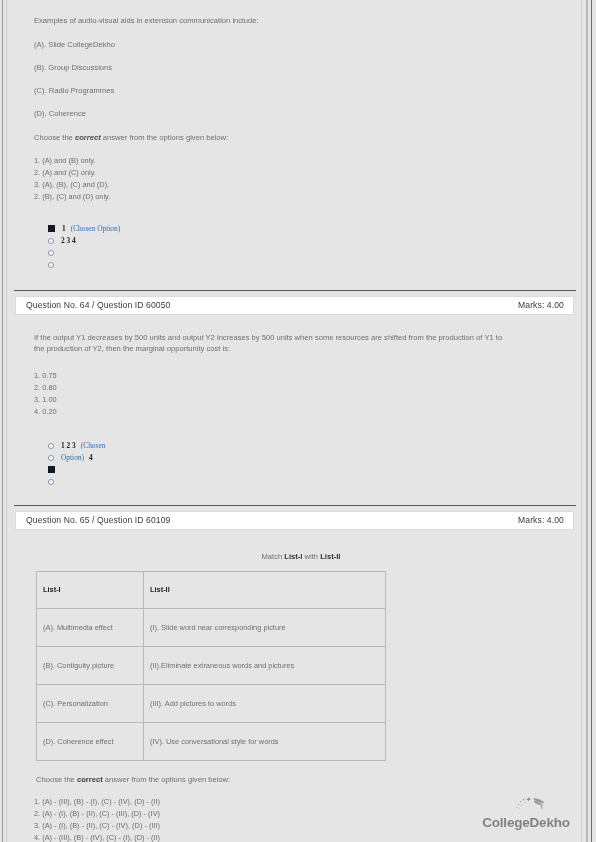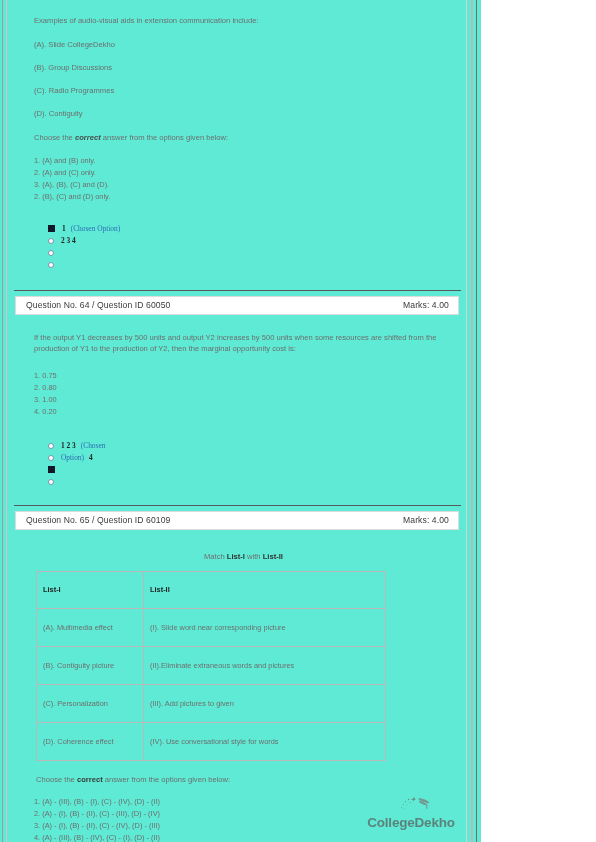--- a/index.html
+++ b/index.html
@@ -7,24 +7,24 @@
     margin: 0;
     padding: 0;
     background: #ffffff;
   }
   body {
     font-family: "Liberation Sans", sans-serif;
     -webkit-font-smoothing: antialiased;
   }
   #page {
     position: relative;
-    width: 481px;
+    width: 596px;
     height: 842px;
     overflow: hidden;
-    background: #5eead4;
+    background: #e5e5e5;
     box-sizing: border-box;
   }
 
   
   .edge-left-outer {
     position: absolute;
     left: 2px; top: 0; bottom: 0;
     width: 1px;
     background: #9b9b9b;
   }
@@ -255,21 +255,21 @@
 
   <div class="content">
 
     <div class="qsection">
       <div class="qbody">
         <div class="stem" style="margin-top:15px;">Examples of audio-visual aids in extension communication include:</div>
 
         <div class="sub-option">(A). Slide CollegeDekho</div>
         <div class="sub-option">(B). Group Discussions</div>
         <div class="sub-option">(C). Radio Programmes</div>
-        <div class="sub-option">(D). Contiguity</div>
+        <div class="sub-option">(D). Coherence</div>
 
         <div class="choose-line"><span>Choose the </span><b>correct</b><span> answer from the options given below:</span></div>
 
         <div class="answers">
           <div class="ans">1. (A) and (B) only.</div>
           <div class="ans">2. (A) and (C) only.</div>
           <div class="ans">3. (A), (B), (C) and (D).</div>
           <div class="ans">2. (B), (C) and (D) only.</div>
         </div>
 
@@ -353,21 +353,21 @@
             <tr>
               <td>(A). Multimedia effect</td>
               <td>(I). Slide word near corresponding picture</td>
             </tr>
             <tr>
               <td>(B). Contiguity picture</td>
               <td>(II).Eliminate extraneous words and pictures</td>
             </tr>
             <tr>
               <td>(C). Personalization</td>
-              <td>(III). Add pictures to given</td>
+              <td>(III). Add pictures to words</td>
             </tr>
             <tr>
               <td>(D). Coherence effect</td>
               <td>(IV). Use conversational style for words</td>
             </tr>
           </tbody>
         </table>
 
         <div class="post-table-choose"><span>Choose the </span><b>correct</b><span> answer from the options given below:</span></div>
 

